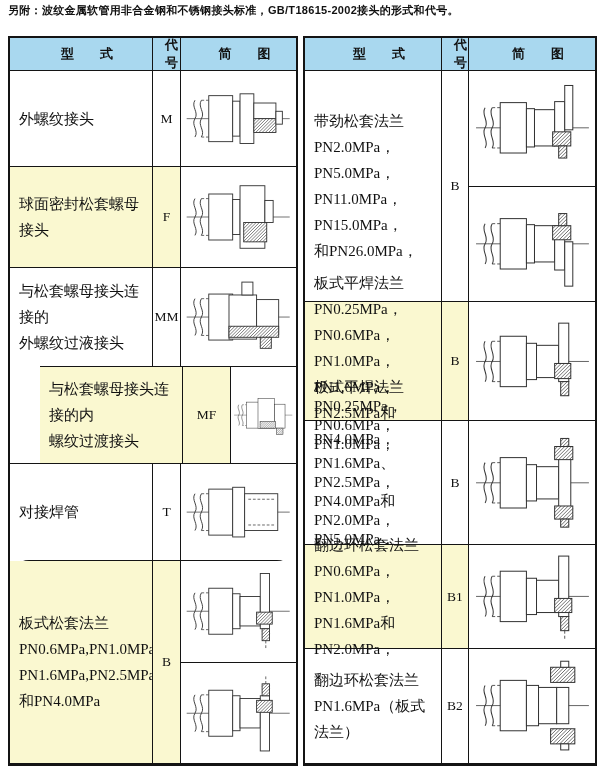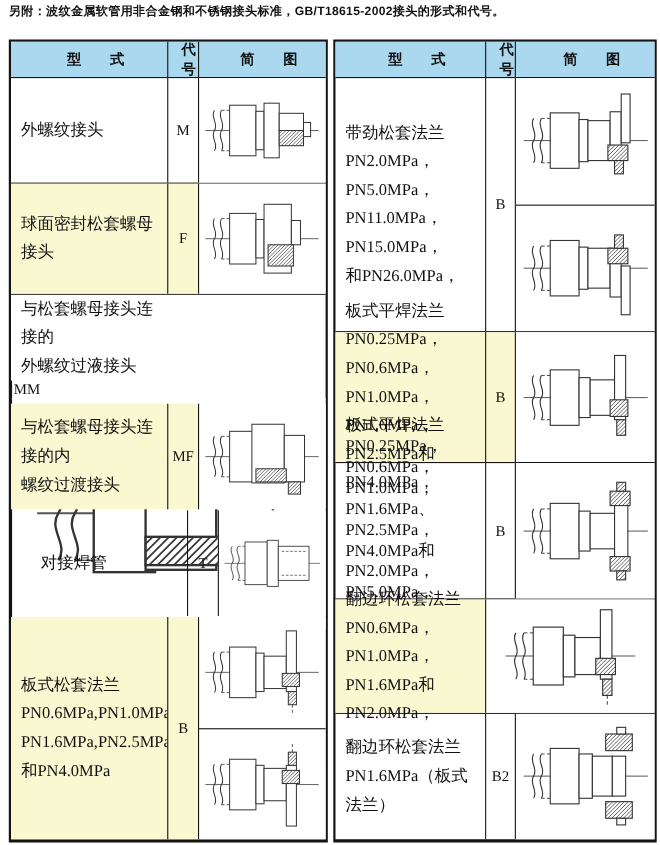--- a/index.html
+++ b/index.html
@@ -96,21 +96,21 @@
                 <line x1="72.5" y1="73" x2="91" y2="54.5" stroke="#333" stroke-width="0.7"></line>
                 <line x1="76" y1="73" x2="91" y2="58" stroke="#333" stroke-width="0.7"></line>
                 <line x1="79.5" y1="73" x2="91" y2="61.5" stroke="#333" stroke-width="0.7"></line>
                 <line x1="83" y1="73" x2="91" y2="65" stroke="#333" stroke-width="0.7"></line>
                 <line x1="86.5" y1="73" x2="91" y2="68.5" stroke="#333" stroke-width="0.7"></line>
                 <line x1="90" y1="73" x2="91" y2="72" stroke="#333" stroke-width="0.7"></line>
               </svg>
             </div>
           </div>
         </div>
-        <div class="row" style="height: 99px; flex-direction: column;">
+        <div class="row" style="height: 99px;">
           <div class="cell type-cell" style="width: 142px; line-height: 26px;">与松套螺母接头连接的
 外螺纹过液接头</div>
           <div class="cell code-cell" style="width: 28px;">MM</div>
           <div class="cell diag-cell">
             <div class="diag">
               <svg viewBox="0 0 120 92" preserveAspectRatio="xMidYMid meet">
                 <line x1="4" y1="46" x2="116" y2="46" stroke="#555" stroke-width="0.9"></line>
                 <path d="M13 26 c-4.5 7 4.5 13 0 20 c-4.5 7 4.5 13 0 20" fill="none" stroke="#333"></path>
                 <path d="M20 26 c-4.5 7 4.5 13 0 20 c-4.5 7 4.5 13 0 20" fill="none" stroke="#333"></path>
                 <line x1="20" y1="26" x2="28" y2="26" stroke="#333" stroke-width="0.8" stroke-dasharray="3 2"></line>
@@ -142,24 +142,24 @@
                 <line x1="84" y1="71" x2="87" y2="68" stroke="#333" stroke-width="0.7"></line>
                 <line x1="84" y1="74.5" x2="90.5" y2="68" stroke="#333" stroke-width="0.7"></line>
                 <line x1="84" y1="78" x2="94" y2="68" stroke="#333" stroke-width="0.7"></line>
                 <line x1="85.5" y1="80" x2="96" y2="69.5" stroke="#333" stroke-width="0.7"></line>
                 <line x1="89" y1="80" x2="96" y2="73" stroke="#333" stroke-width="0.7"></line>
                 <line x1="92.5" y1="80" x2="96" y2="76.5" stroke="#333" stroke-width="0.7"></line>
               </svg>
             </div>
           </div>
         </div>
-        <div class="row" style="height: 97px;">
+        <div class="row" style="height: 97px; margin-left: 30px;">
           <div class="cell type-cell hl" style="width: 142px; line-height: 26px;">与松套螺母接头连接的内
 螺纹过渡接头</div>
-          <div class="cell code-cell hl" style="width: 28px;">MF</div>
+          <div class="cell code-cell hl" style="width: 48px;">MF</div>
           <div class="cell diag-cell">
             <div class="diag">
               <svg viewBox="0 0 120 92" preserveAspectRatio="xMidYMid meet">
                 <line x1="4" y1="46" x2="116" y2="46" stroke="#555" stroke-width="0.9"></line>
                 <path d="M13 26 c-4.5 7 4.5 13 0 20 c-4.5 7 4.5 13 0 20" fill="none" stroke="#333"></path>
                 <path d="M20 26 c-4.5 7 4.5 13 0 20 c-4.5 7 4.5 13 0 20" fill="none" stroke="#333"></path>
                 <line x1="20" y1="26" x2="28" y2="26" stroke="#333" stroke-width="0.8" stroke-dasharray="3 2"></line>
                 <line x1="20" y1="66" x2="28" y2="66" stroke="#333" stroke-width="0.8" stroke-dasharray="3 2"></line>
                 <rect x="28" y="21" width="26" height="50" fill="#fff" stroke="#333" stroke-width="1"></rect>
                 <rect x="50" y="14" width="32" height="58" fill="#fff" stroke="#333" stroke-width="1"></rect>
@@ -182,21 +182,21 @@
                 <line x1="86" y1="77.5" x2="92.5" y2="71" stroke="#333" stroke-width="0.7"></line>
                 <line x1="86" y1="81" x2="96" y2="71" stroke="#333" stroke-width="0.7"></line>
                 <line x1="87.5" y1="83" x2="98" y2="72.5" stroke="#333" stroke-width="0.7"></line>
                 <line x1="91" y1="83" x2="98" y2="76" stroke="#333" stroke-width="0.7"></line>
                 <line x1="94.5" y1="83" x2="98" y2="79.5" stroke="#333" stroke-width="0.7"></line>
               </svg>
             </div>
           </div>
         </div>
         <div class="row" style="height: 97px;">
-          <div class="cell type-cell" style="width: 142px; line-height: 26px; margin-left: 18px;">对接焊管</div>
+          <div class="cell type-cell" style="width: 142px; line-height: 26px;">对接焊管</div>
           <div class="cell code-cell" style="width: 28px;">T</div>
           <div class="cell diag-cell">
             <div class="diag">
               <svg viewBox="0 0 120 92" preserveAspectRatio="xMidYMid meet">
                 <line x1="4" y1="46" x2="116" y2="46" stroke="#555" stroke-width="0.9"></line>
                 <path d="M13 26 c-4.5 7 4.5 13 0 20 c-4.5 7 4.5 13 0 20" fill="none" stroke="#333"></path>
                 <path d="M20 26 c-4.5 7 4.5 13 0 20 c-4.5 7 4.5 13 0 20" fill="none" stroke="#333"></path>
                 <line x1="20" y1="26" x2="28" y2="26" stroke="#333" stroke-width="0.8" stroke-dasharray="3 2"></line>
                 <line x1="20" y1="66" x2="28" y2="66" stroke="#333" stroke-width="0.8" stroke-dasharray="3 2"></line>
                 <rect x="28" y="21" width="26" height="50" fill="#fff" stroke="#333" stroke-width="1"></rect>
@@ -440,20 +440,21 @@
                 <line x1="90" y1="90" x2="96" y2="84" stroke="#333" stroke-width="0.7"></line>
                 <line x1="93.5" y1="90" x2="96" y2="87.5" stroke="#333" stroke-width="0.7"></line>
               </svg>
             </div>
           </div>
         </div>
         <div class="row" style="height: 104px;">
           <div class="cell type-cell hl" style="width: 136px; line-height: 26px;">翻边环松套法兰
 PN0.6MPa，PN1.0MPa，
 PN1.6MPa和PN2.0MPa，</div>
+          <div class="cell code-cell hl" style="width: 27px;">B1</div>
           <div class="cell diag-cell">
             <div class="diag">
               <svg viewBox="0 0 120 92" preserveAspectRatio="xMidYMid meet">
                 <line x1="4" y1="46" x2="116" y2="46" stroke="#555" stroke-width="0.9"></line>
                 <path d="M13 26 c-4.5 7 4.5 13 0 20 c-4.5 7 4.5 13 0 20" fill="none" stroke="#333"></path>
                 <path d="M20 26 c-4.5 7 4.5 13 0 20 c-4.5 7 4.5 13 0 20" fill="none" stroke="#333"></path>
                 <line x1="20" y1="26" x2="28" y2="26" stroke="#333" stroke-width="0.8" stroke-dasharray="3 2"></line>
                 <line x1="20" y1="66" x2="28" y2="66" stroke="#333" stroke-width="0.8" stroke-dasharray="3 2"></line>
                 <rect x="28" y="21" width="26" height="50" fill="#fff" stroke="#333" stroke-width="1"></rect>
                 <rect x="54" y="28" width="10" height="36" fill="#fff" stroke="#333" stroke-width="1"></rect>

